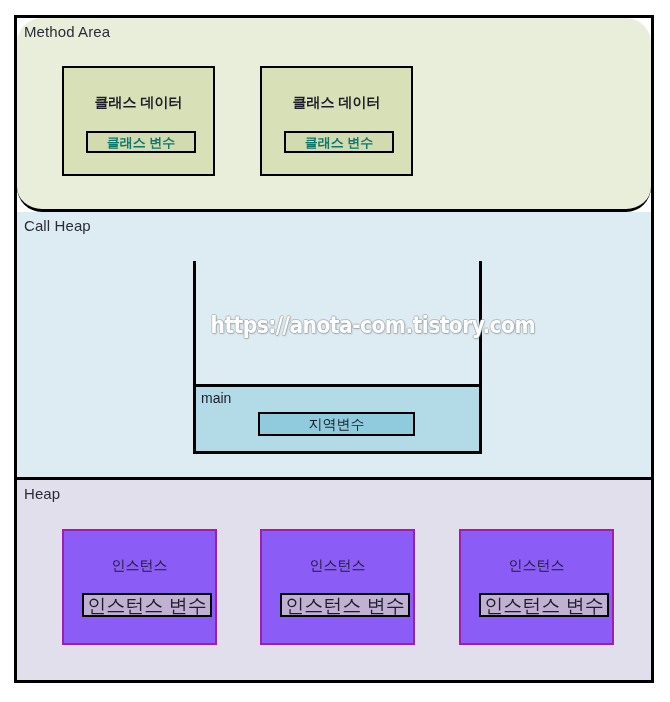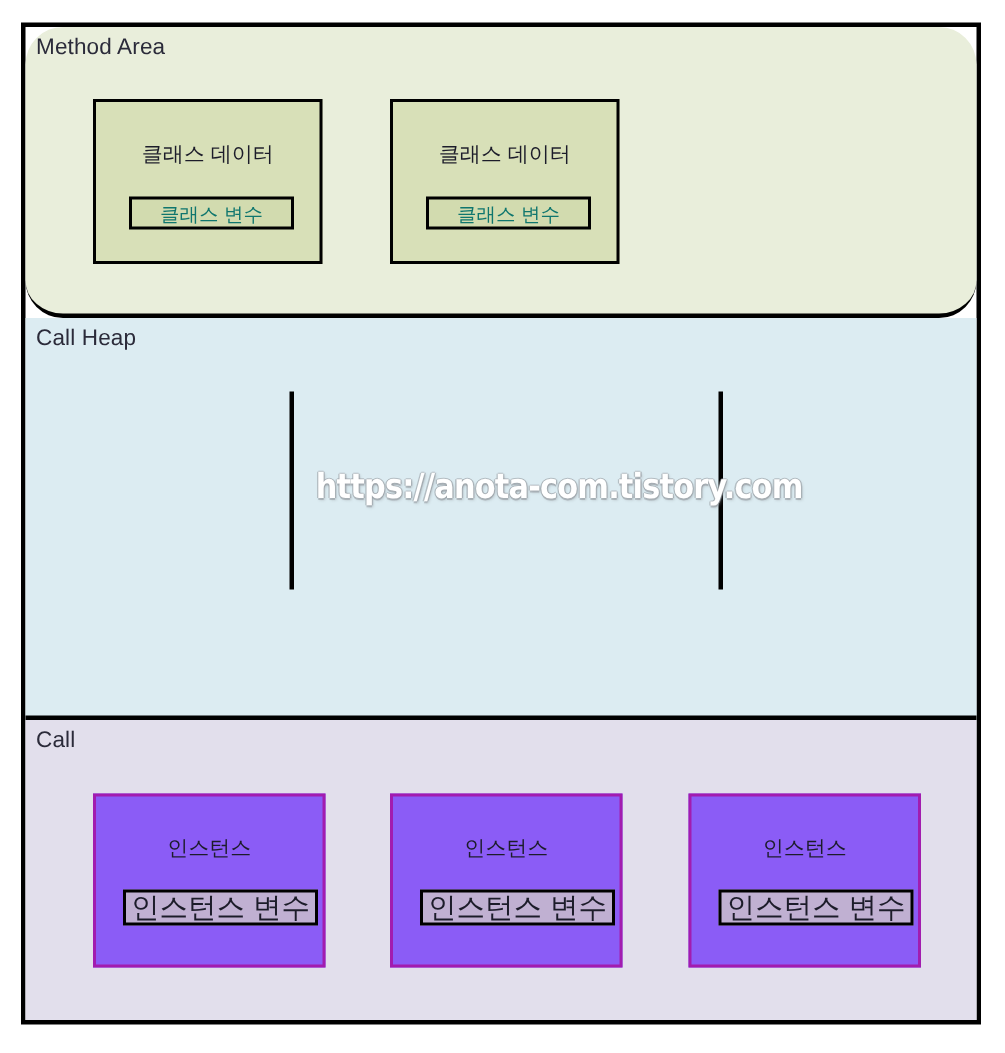--- a/index.html
+++ b/index.html
@@ -65,20 +65,21 @@
 
   
   .class-box {
     position: absolute;
     box-sizing: border-box;
     border: 2px solid #000000;
     background: #d8e0b8;
     width: 153px;
     height: 110px;
     top: 48px;
+    font-weight: bold;
   }
   #class-box-1 { left: 45px; }
   #class-box-2 { left: 243px; }
 
   .class-box-title {
     position: absolute;
     top: 26px;
     left: 0;
     width: 100%;
     text-align: center;
@@ -230,27 +231,31 @@
     </div>
   </section>
 
   <section class="region" id="call-stack">
     <div class="region-label">Call Heap</div>
 
     <div id="stack-container">
       <div class="stack-rail" id="stack-rail-left"></div>
       <div class="stack-rail" id="stack-rail-right"></div>
 
+      <div id="stack-frame-main">
+        <div id="stack-frame-label">main</div>
+        <div id="local-var-chip">지역변수</div>
+      </div>
     </div>
 
     <div id="watermark">https://anota-com.tistory.com</div>
   </section>
 
   <section class="region" id="heap">
-    <div class="region-label">Call</div>
+    <div class="region-label">Heap</div>
 
     <div class="instance-box" id="instance-box-1">
       <div class="instance-title">인스턴스</div>
       <div class="instance-var-chip">인스턴스 변수</div>
     </div>
 
     <div class="instance-box" id="instance-box-2">
       <div class="instance-title">인스턴스</div>
       <div class="instance-var-chip">인스턴스 변수</div>
     </div>

